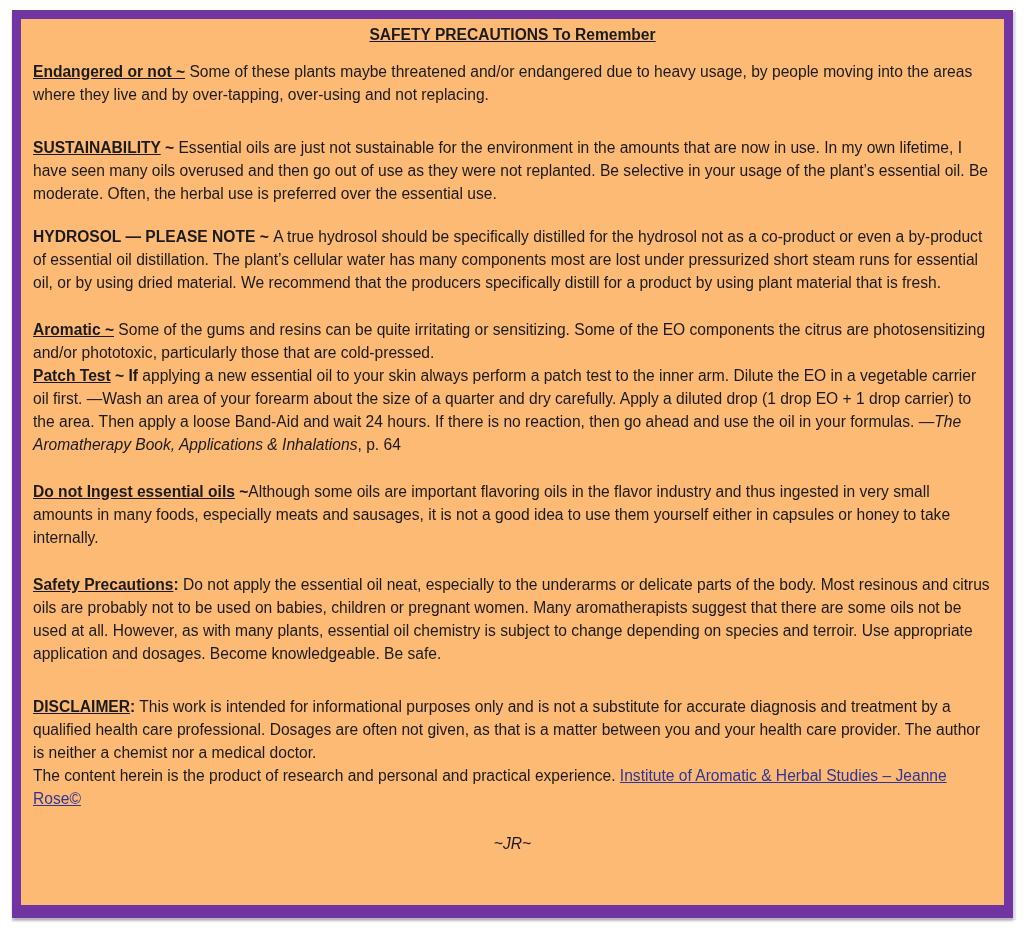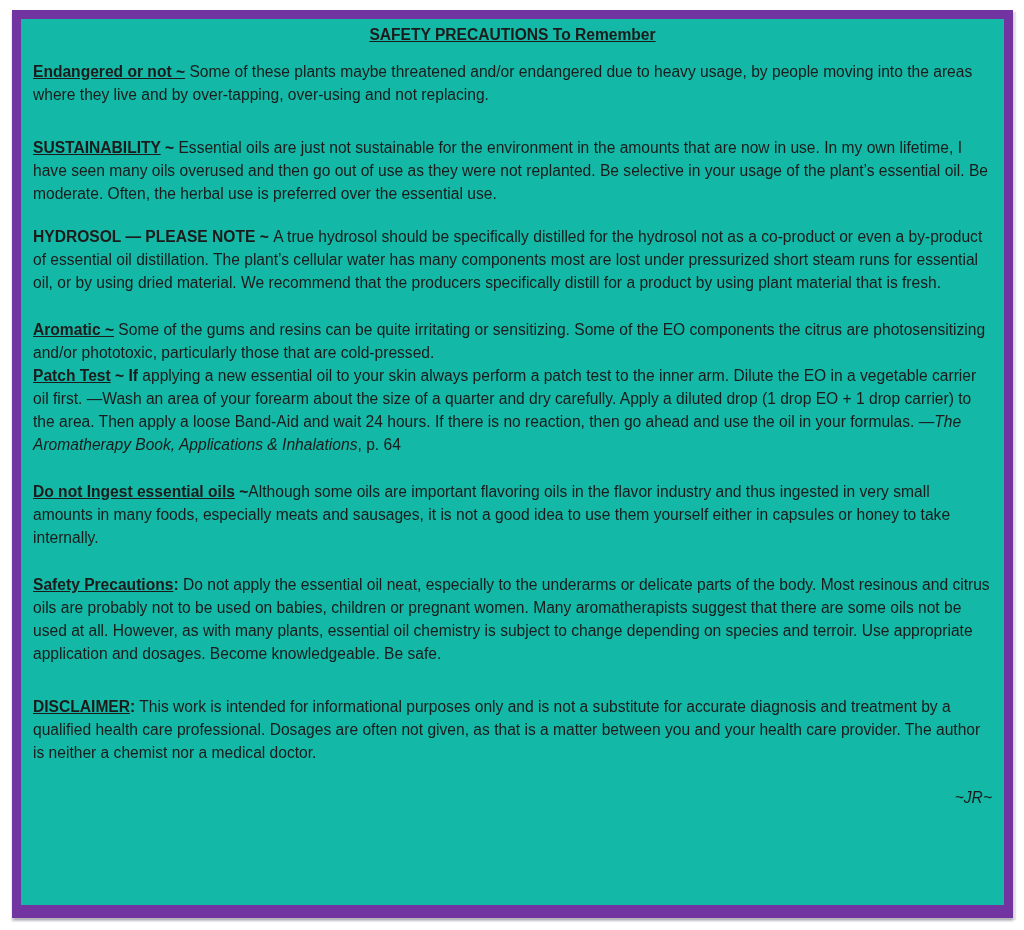--- a/index.html
+++ b/index.html
@@ -10,21 +10,21 @@
     height: 930px;
     overflow: hidden;
   }
   .doc-frame {
     box-sizing: border-box;
     margin: 10px 11px 0 12px;
     height: 908px;
     border: 9px solid #7134A0;
     border-bottom-width: 13px;
     box-shadow: 0 3px 2px rgba(120,120,130,0.45), 3px 2px 1px rgba(160,150,170,0.25);
-    background: #14b8a6;
+    background: #fdba74;
     padding: 4px 12px 0 12px;
     font-family: "Liberation Sans", "DejaVu Sans", sans-serif;
     font-size: 15.6px;
     line-height: 23px;
     color: #1b1b1b;
   }
   .para { margin: 0; }
   .center { text-align: center; }
   .b { font-weight: bold; }
   .i { font-style: italic; }
@@ -33,21 +33,21 @@
   .mb-sm { margin-bottom: 20px; }
   .mb-md { margin-bottom: 24px; }
   .mb-lg { margin-bottom: 30px; }
   .mb-0  { margin-bottom: 0; }
   a.doc-link {
     color: #2F3596;
     text-decoration: underline;
   }
   .footer-line {
     margin-top: 22px;
-    text-align: right;
+    text-align: center;
     font-style: italic;
   }
 </style>
 </head>
 <body>
 
 <div class="doc-frame">
 
   <div class="para center title-line">
     <span class="b u">SAFETY PRECAUTIONS To Remember</span>
@@ -80,18 +80,21 @@
   </div>
 
   <div class="para mb-lg">
     <span class="b u"> Safety Precautions</span><span class="b">:</span><span> Do not apply the essential oil neat, especially to the underarms or delicate parts of the body. Most resinous and citrus oils are probably not to be used on babies, children or pregnant women. Many aromatherapists suggest that there are some oils not be used at all. However, as with many plants, essential oil chemistry is subject to change depending on species and terroir. Use appropriate application and dosages. Become knowledgeable. Be safe.</span>
   </div>
 
   <div class="para mb-0">
     <span class="b u">DISCLAIMER</span><span class="b">:</span><span>  This work is intended for informational purposes only and is not a substitute for accurate diagnosis and treatment by a qualified health care professional. Dosages are often not given, as that is a matter between you and your health care provider. The author is neither a chemist nor a medical doctor.</span>
   </div>
 
+  <div class="para mb-0">
+    <span>The content herein is the product of research and personal and practical experience. </span><a href="#" class="doc-link">Institute of Aromatic &amp; Herbal Studies – Jeanne Rose©</a>
+  </div>
 
   <div class="para footer-line">
     <span>~JR~</span>
   </div>
 
 </div>
 
 </body></html>

